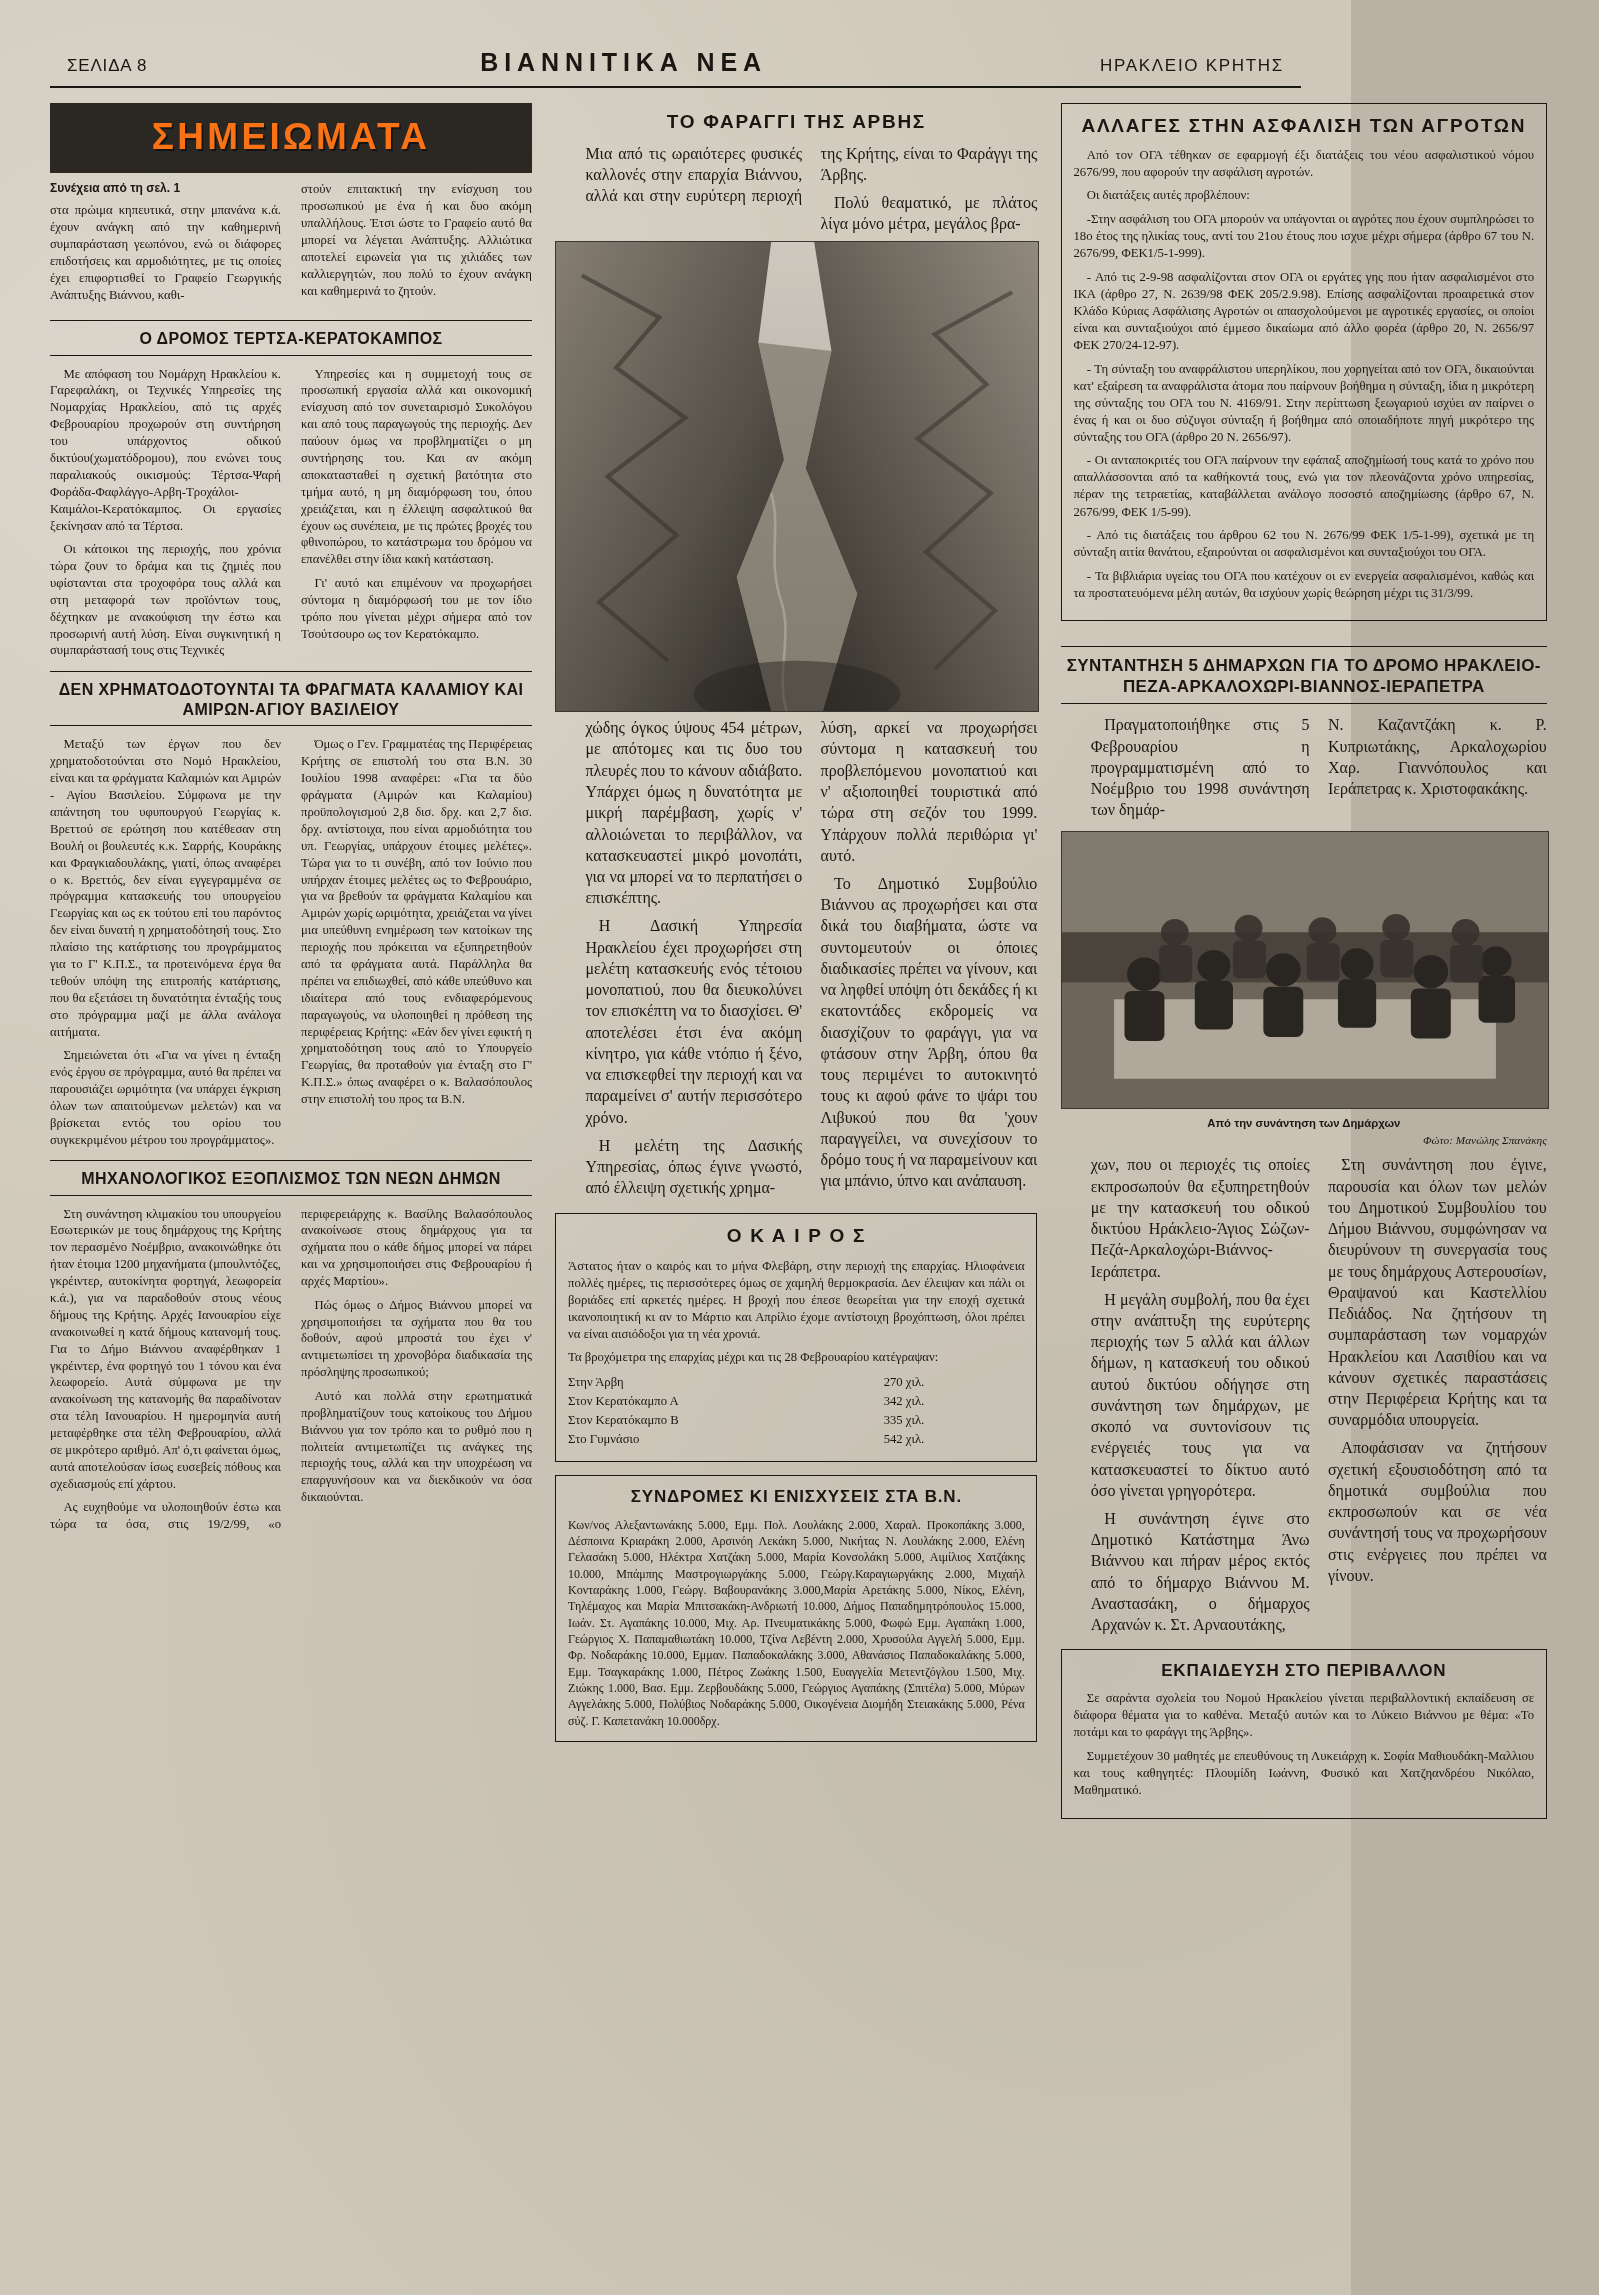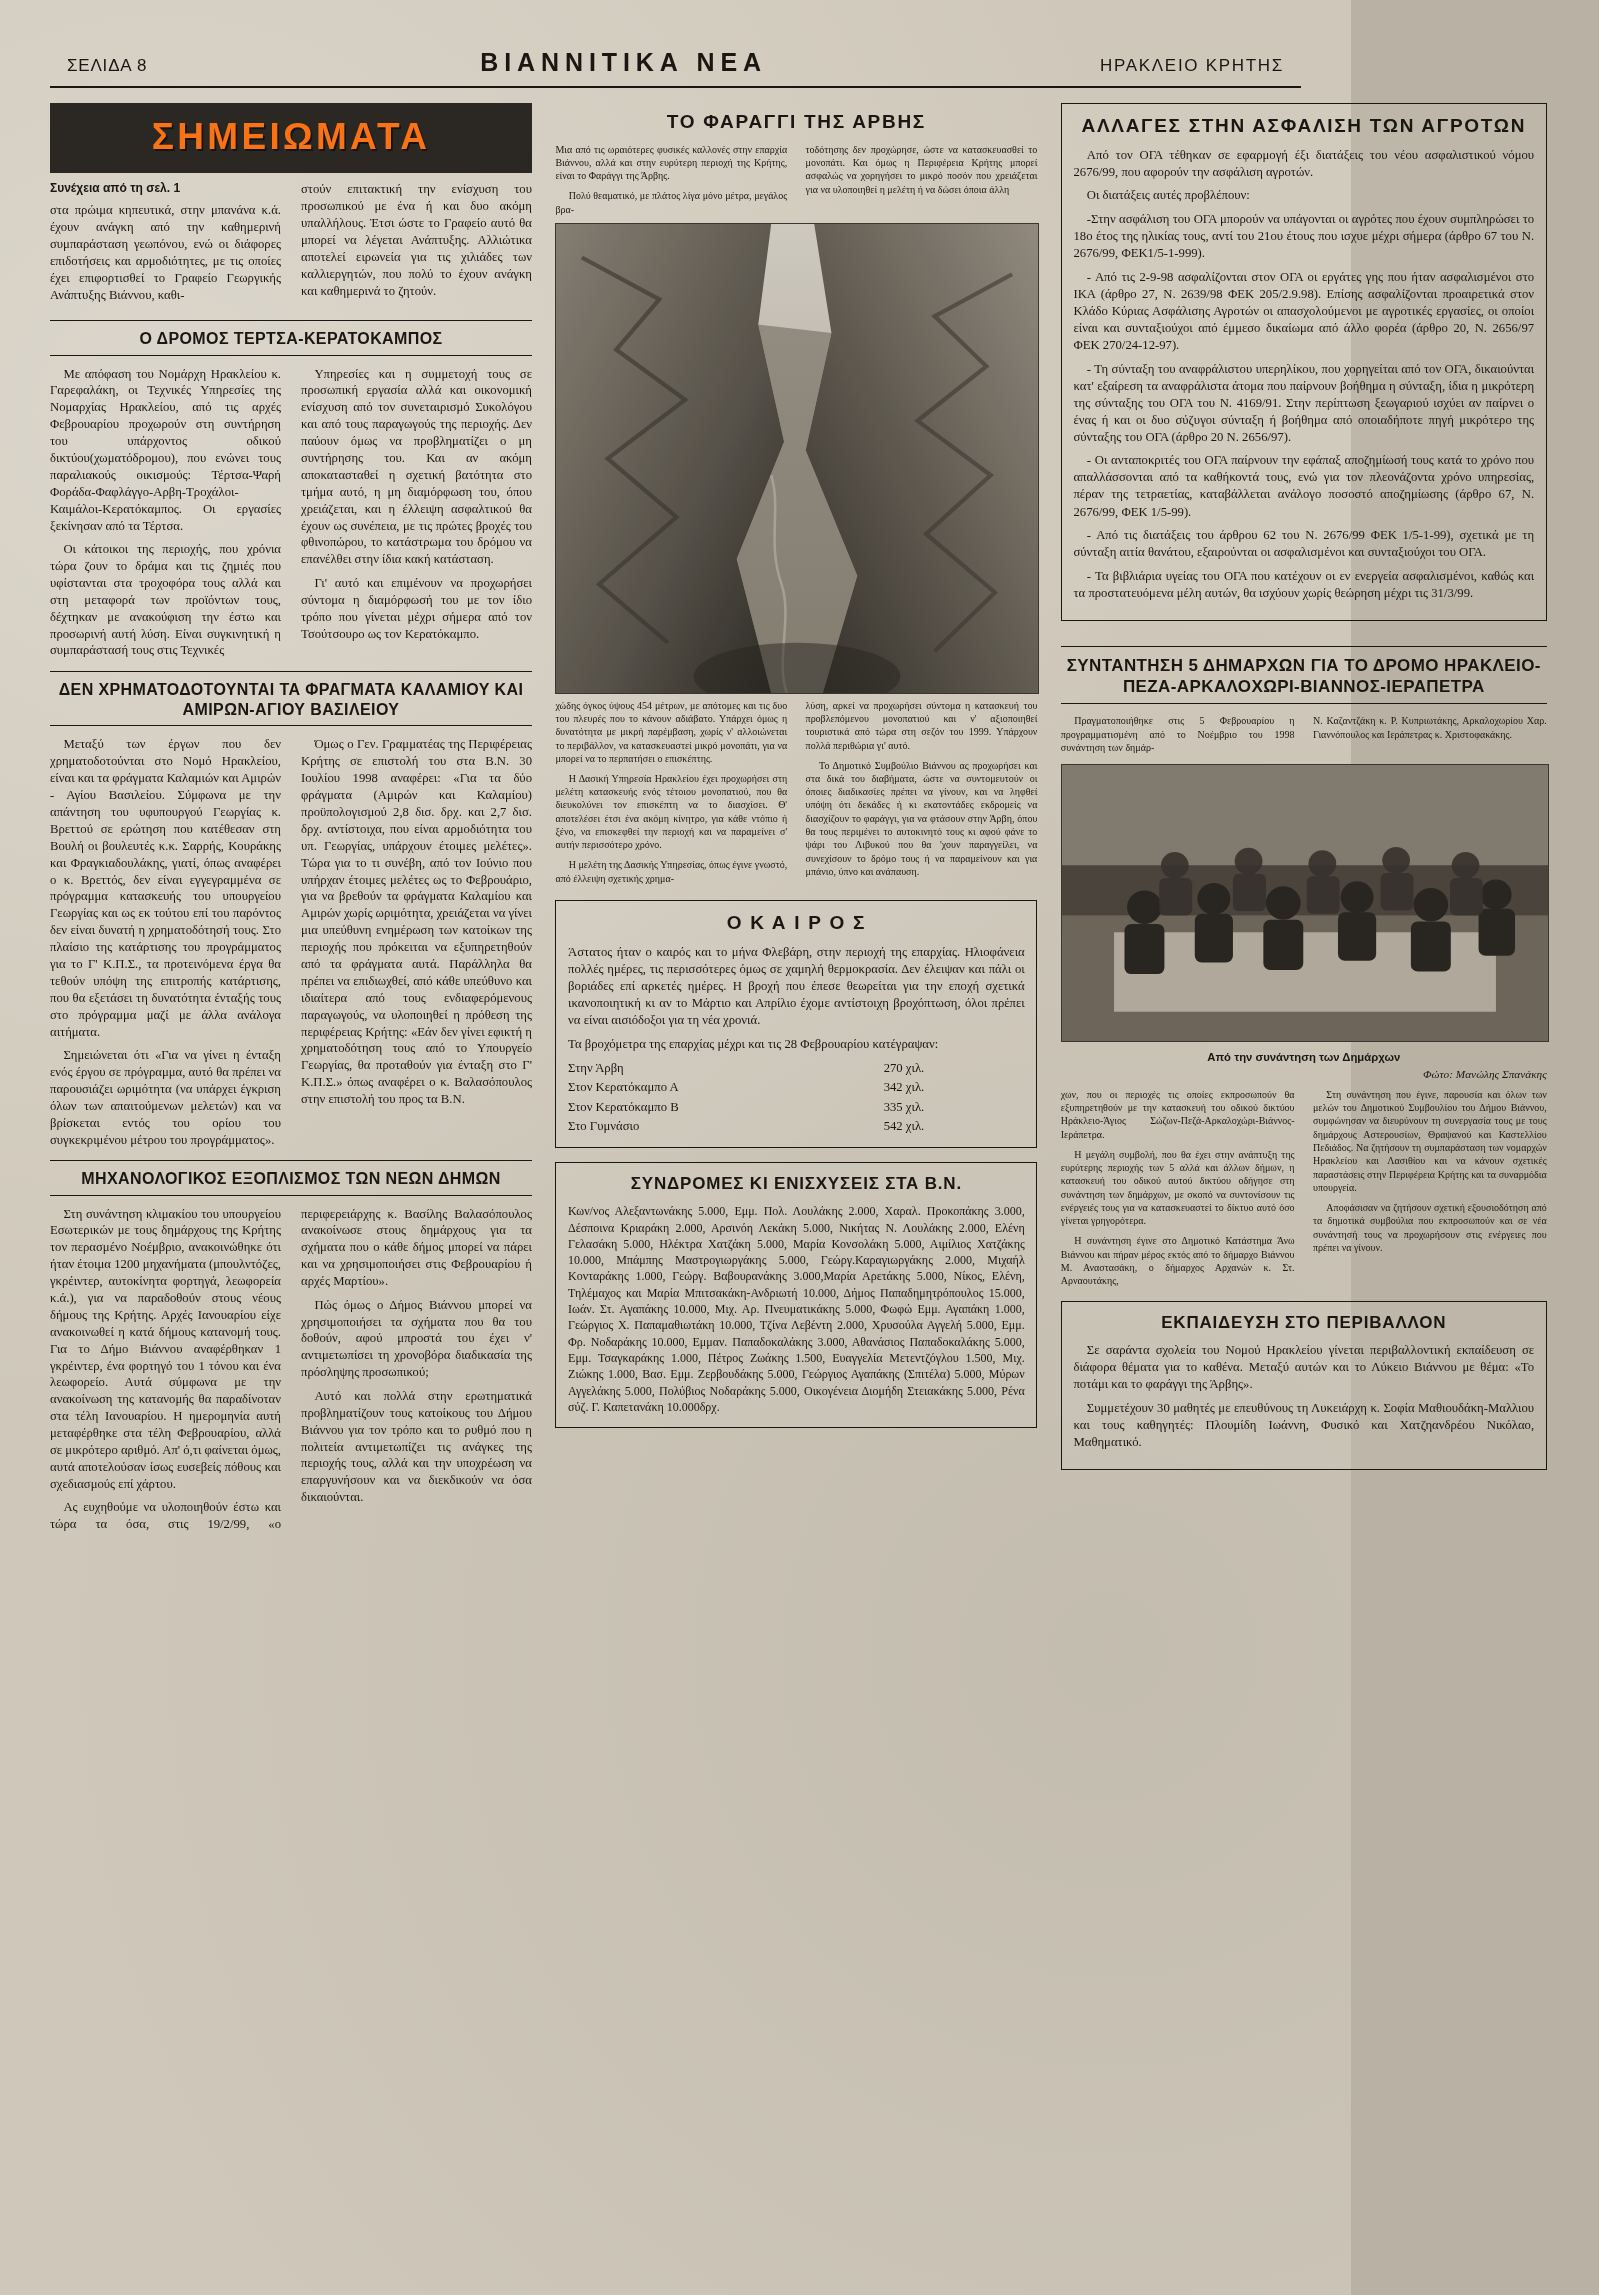--- a/index.html
+++ b/index.html
@@ -130,23 +130,24 @@
     text-align:center;
     font-family:"Liberation Sans",sans-serif;
     margin:3.3px 0 1.7px 0;
     font-weight:bold;
   }
   .caption.italic{font-style:italic;font-weight:normal;font-family:"Liberation Serif",serif;text-align:right;}
 
   .two-col{
     column-count:2;
     column-gap:18.4px;
-    font-size:10px;
+    font-size:16px;
     line-height:1.33;
     text-align:justify;
+    margin-left:30px;
   }
   .one-col{font-size:12.7px;line-height:1.34;text-align:justify;}
 
   .weather-list{font-size:12.7px;line-height:1.5;}
   .weather-list .row{display:flex;justify-content:space-between;width:78%;}
 
   .donations{font-size:12px;line-height:1.36;text-align:justify;}
 </style>
 </head>
 <body>
@@ -201,21 +202,20 @@
       </div>
     </div>
 
     <div class="col">
 
       <div class="box-title lg" style="margin-top:7px;">ΤΟ ΦΑΡΑΓΓΙ ΤΗΣ ΑΡΒΗΣ</div>
 
       <div class="two-col">
         <p class="noind">Μια από τις ωραιότερες φυσικές καλλονές στην επαρχία Βιάννου, αλλά και στην ευρύτερη περιοχή της Κρήτης, είναι το Φαράγγι της Άρβης.</p>
         <p>Πολύ θεαματικό, με πλάτος λίγα μόνο μέτρα, μεγάλος βρα-</p>
-        <p class="noind">τοδότησης δεν προχώρησε, ώστε να κατασκευασθεί το μονοπάτι. Και όμως η Περιφέρεια Κρήτης μπορεί ασφαλώς να χορηγήσει το μικρό ποσόν που χρειάζεται για να υλοποιηθεί η μελέτη ή να δώσει όποια άλλη</p>
       </div>
 
       <div class="photo" style="height:469px;">
         <svg width="100%" height="100%" viewBox="0 0 560 560" preserveAspectRatio="none">
           <defs>
             <linearGradient id="skyg" x1="0" y1="0" x2="0" y2="1">
               <stop offset="0%" stop-color="#d9d4c9"></stop>
                 <stop offset="100%" stop-color="#b0a99d"></stop>
             </linearGradient>
             <linearGradient id="rockL" x1="0" y1="0" x2="1" y2="1">

